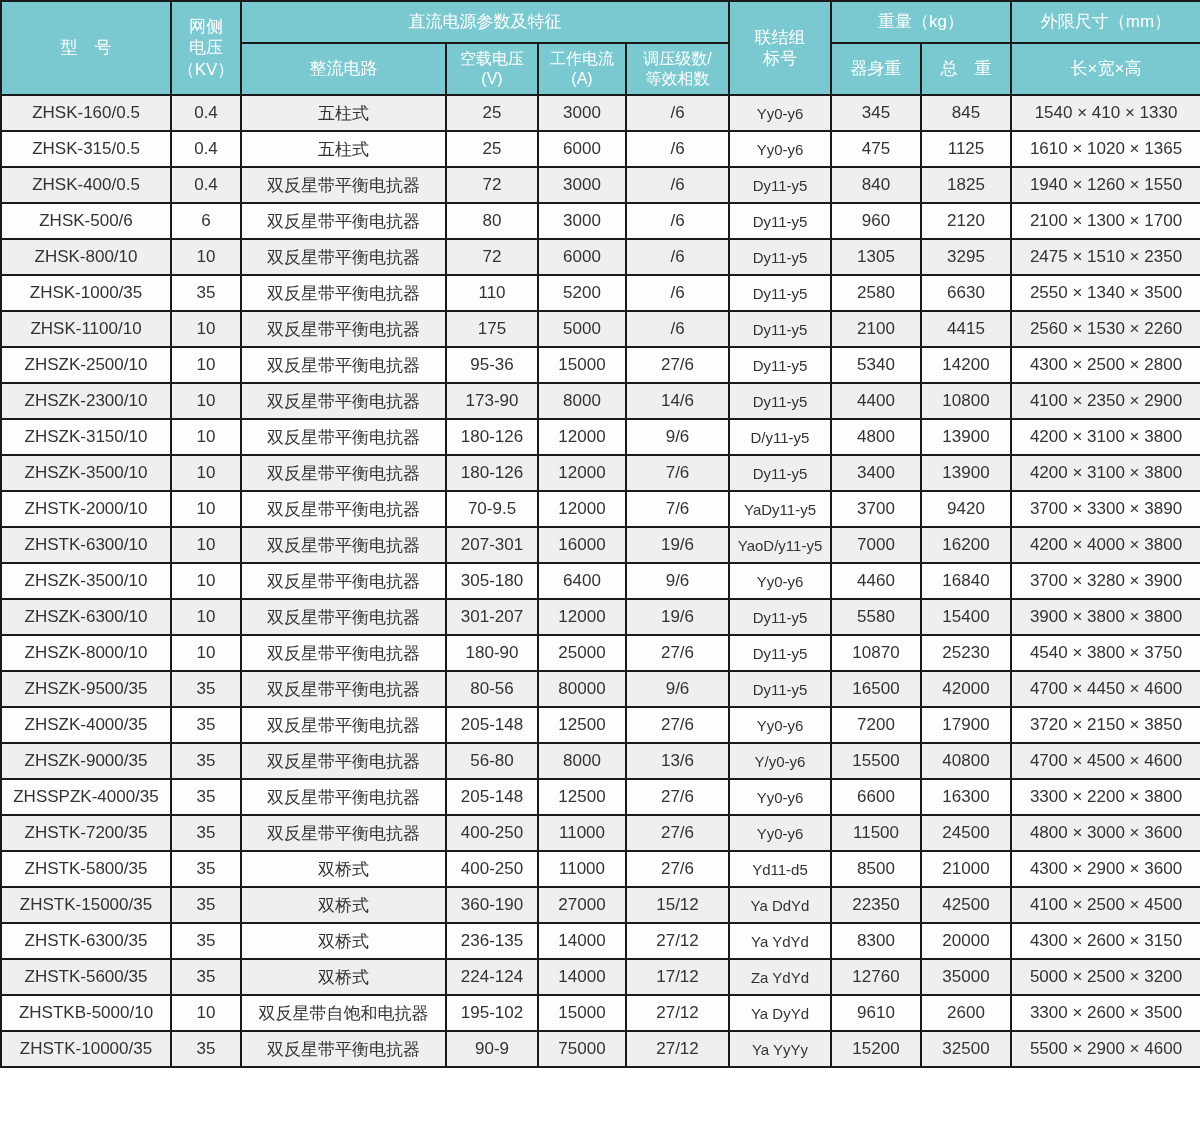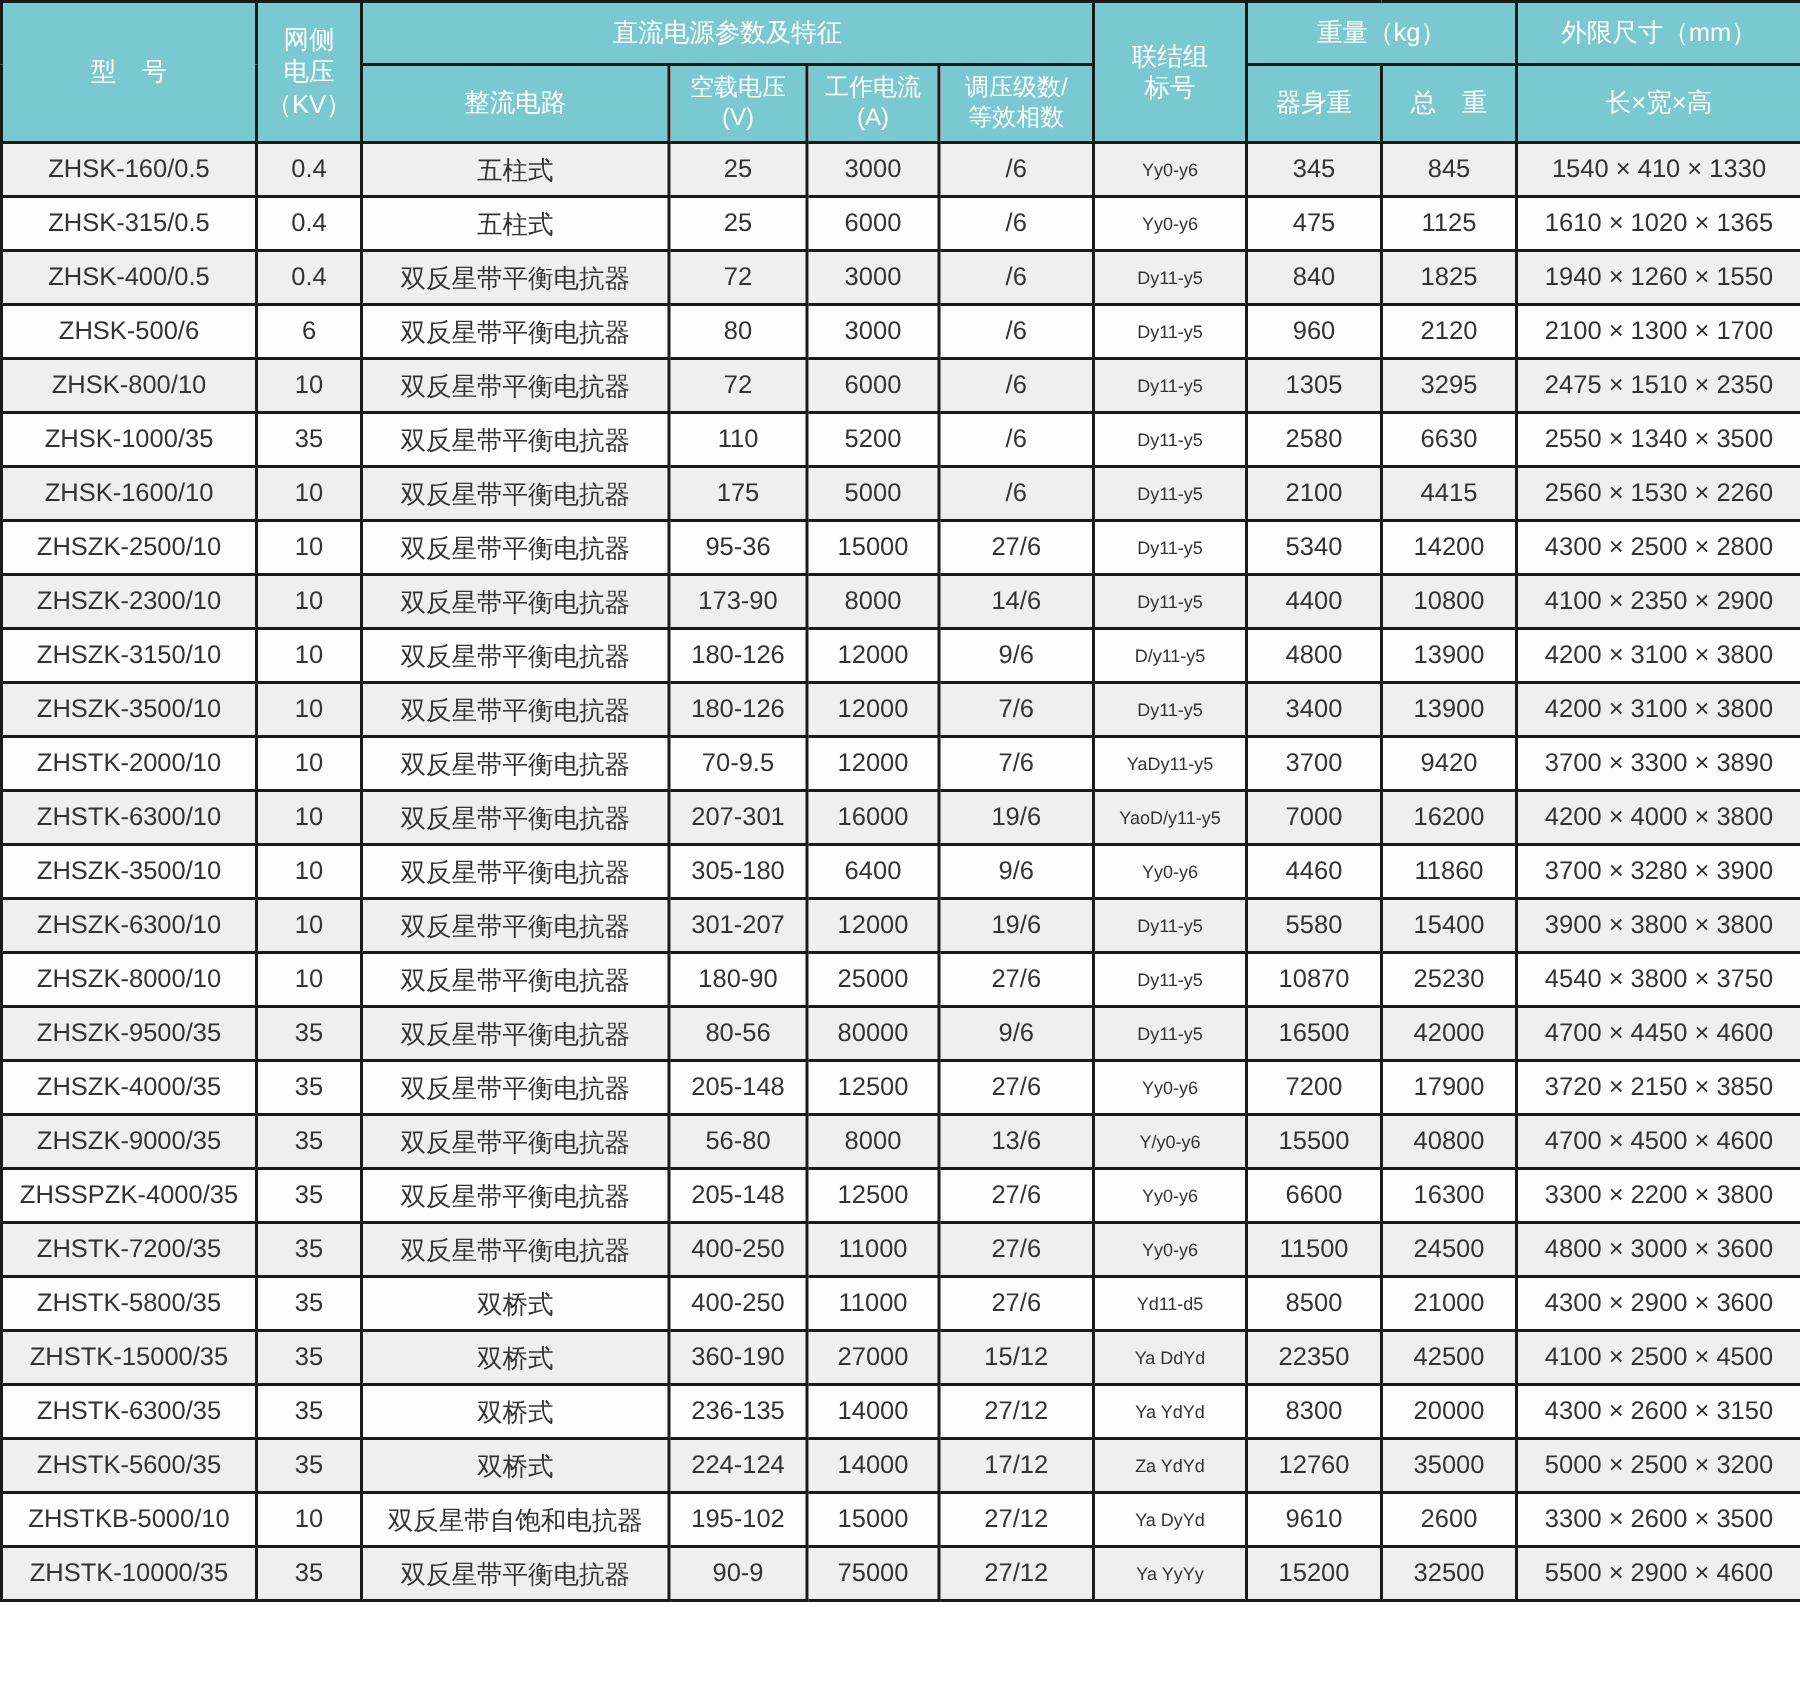--- a/index.html
+++ b/index.html
@@ -41,21 +41,21 @@
   th[data-name="col-header-stages"],
   th[data-name="col-header-no-load-voltage"],
   th[data-name="col-header-working-current"]{font-size:16px;}
   tbody td{
     font-size:17px;
     height:34px;
     white-space:nowrap;
   }
   tbody tr:nth-child(odd){background:var(--row-odd);}
   tbody tr:nth-child(even){background:var(--row-even);}
-  td[data-name="cell-connection"]{font-size:12px;padding:0;}
+  td[data-name="cell-connection"]{font-size:15px;padding:0;}
   td[data-name="cell-rectifier"]{letter-spacing:0;}
 </style>
 </head>
 <body>
 
 <table data-name="spec-table">
   <colgroup>
     <col style="width:170px">
     <col style="width:70px">
     <col style="width:205px">
@@ -159,21 +159,21 @@
         <td data-name="cell-rectifier">双反星带平衡电抗器</td>
         <td data-name="cell-no-load-voltage">110</td>
         <td data-name="cell-working-current">5200</td>
         <td data-name="cell-stages">/6</td>
         <td data-name="cell-connection">Dy11-y5</td>
         <td data-name="cell-body-weight">2580</td>
         <td data-name="cell-total-weight">6630</td>
         <td data-name="cell-dimensions">2550 × 1340 × 3500</td>
       </tr>
       <tr data-name="table-row">
-        <td data-name="cell-model">ZHSK-1600/10</td>
+        <td data-name="cell-model">ZHSK-1100/10</td>
         <td data-name="cell-grid-voltage">10</td>
         <td data-name="cell-rectifier">双反星带平衡电抗器</td>
         <td data-name="cell-no-load-voltage">175</td>
         <td data-name="cell-working-current">5000</td>
         <td data-name="cell-stages">/6</td>
         <td data-name="cell-connection">Dy11-y5</td>
         <td data-name="cell-body-weight">2100</td>
         <td data-name="cell-total-weight">4415</td>
         <td data-name="cell-dimensions">2560 × 1530 × 2260</td>
       </tr>
@@ -251,21 +251,21 @@
       </tr>
       <tr data-name="table-row">
         <td data-name="cell-model">ZHSZK-3500/10</td>
         <td data-name="cell-grid-voltage">10</td>
         <td data-name="cell-rectifier">双反星带平衡电抗器</td>
         <td data-name="cell-no-load-voltage">305-180</td>
         <td data-name="cell-working-current">6400</td>
         <td data-name="cell-stages">9/6</td>
         <td data-name="cell-connection">Yy0-y6</td>
         <td data-name="cell-body-weight">4460</td>
-        <td data-name="cell-total-weight">11860</td>
+        <td data-name="cell-total-weight">16840</td>
         <td data-name="cell-dimensions">3700 × 3280 × 3900</td>
       </tr>
       <tr data-name="table-row">
         <td data-name="cell-model">ZHSZK-6300/10</td>
         <td data-name="cell-grid-voltage">10</td>
         <td data-name="cell-rectifier">双反星带平衡电抗器</td>
         <td data-name="cell-no-load-voltage">301-207</td>
         <td data-name="cell-working-current">12000</td>
         <td data-name="cell-stages">19/6</td>
         <td data-name="cell-connection">Dy11-y5</td>

